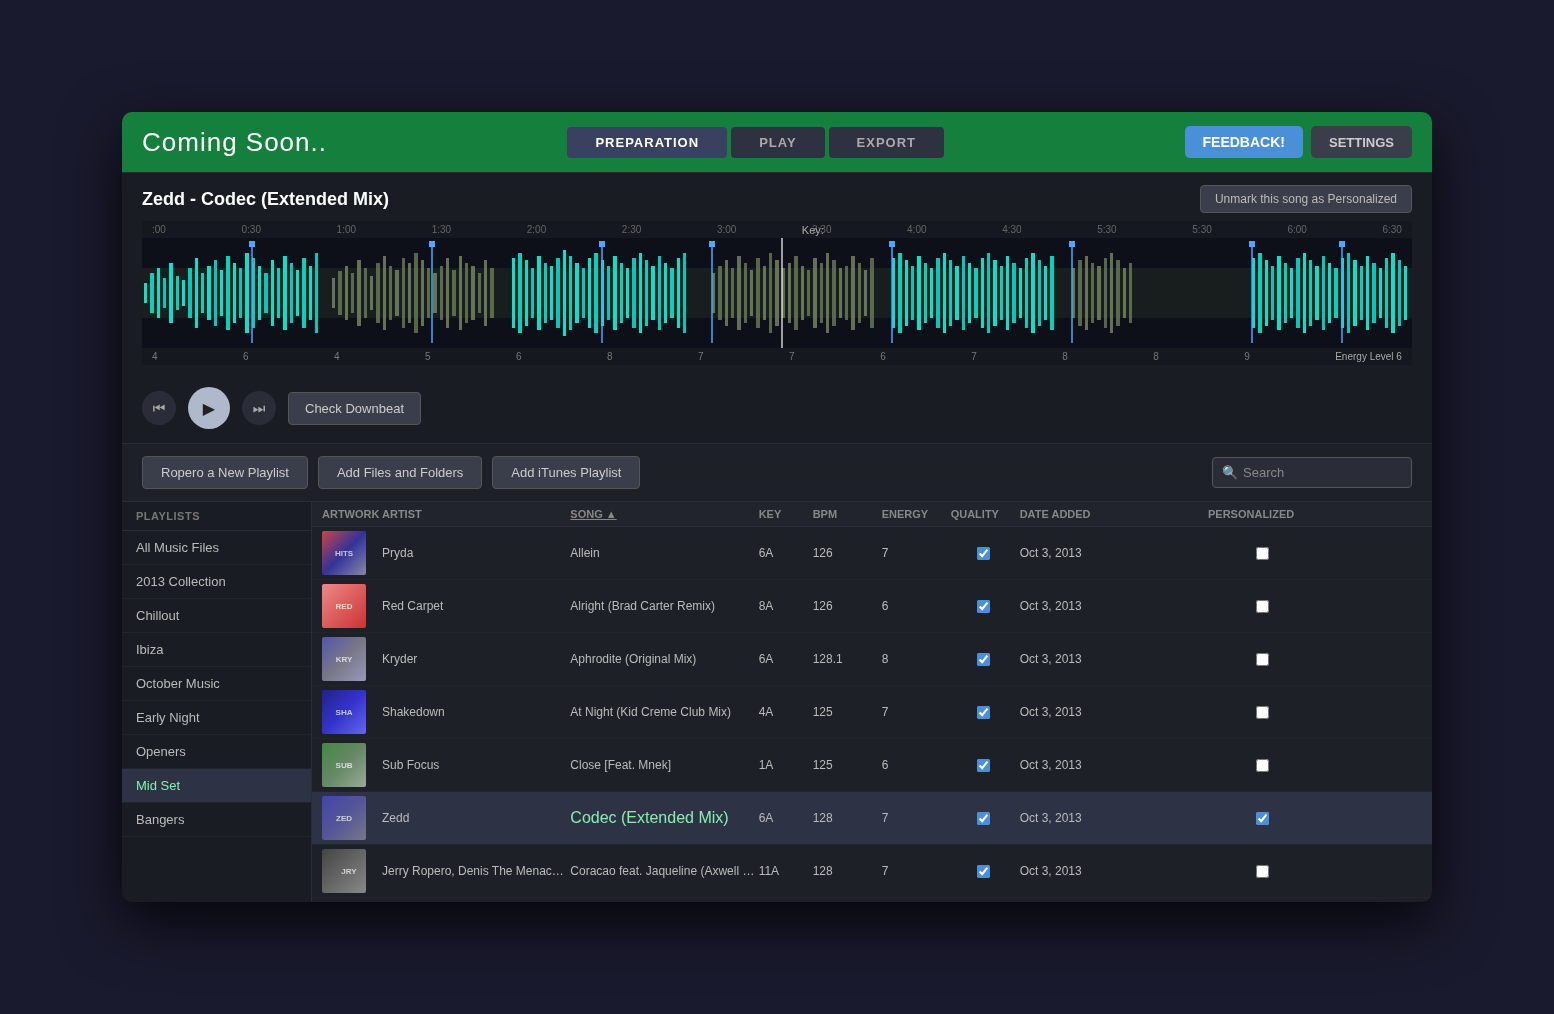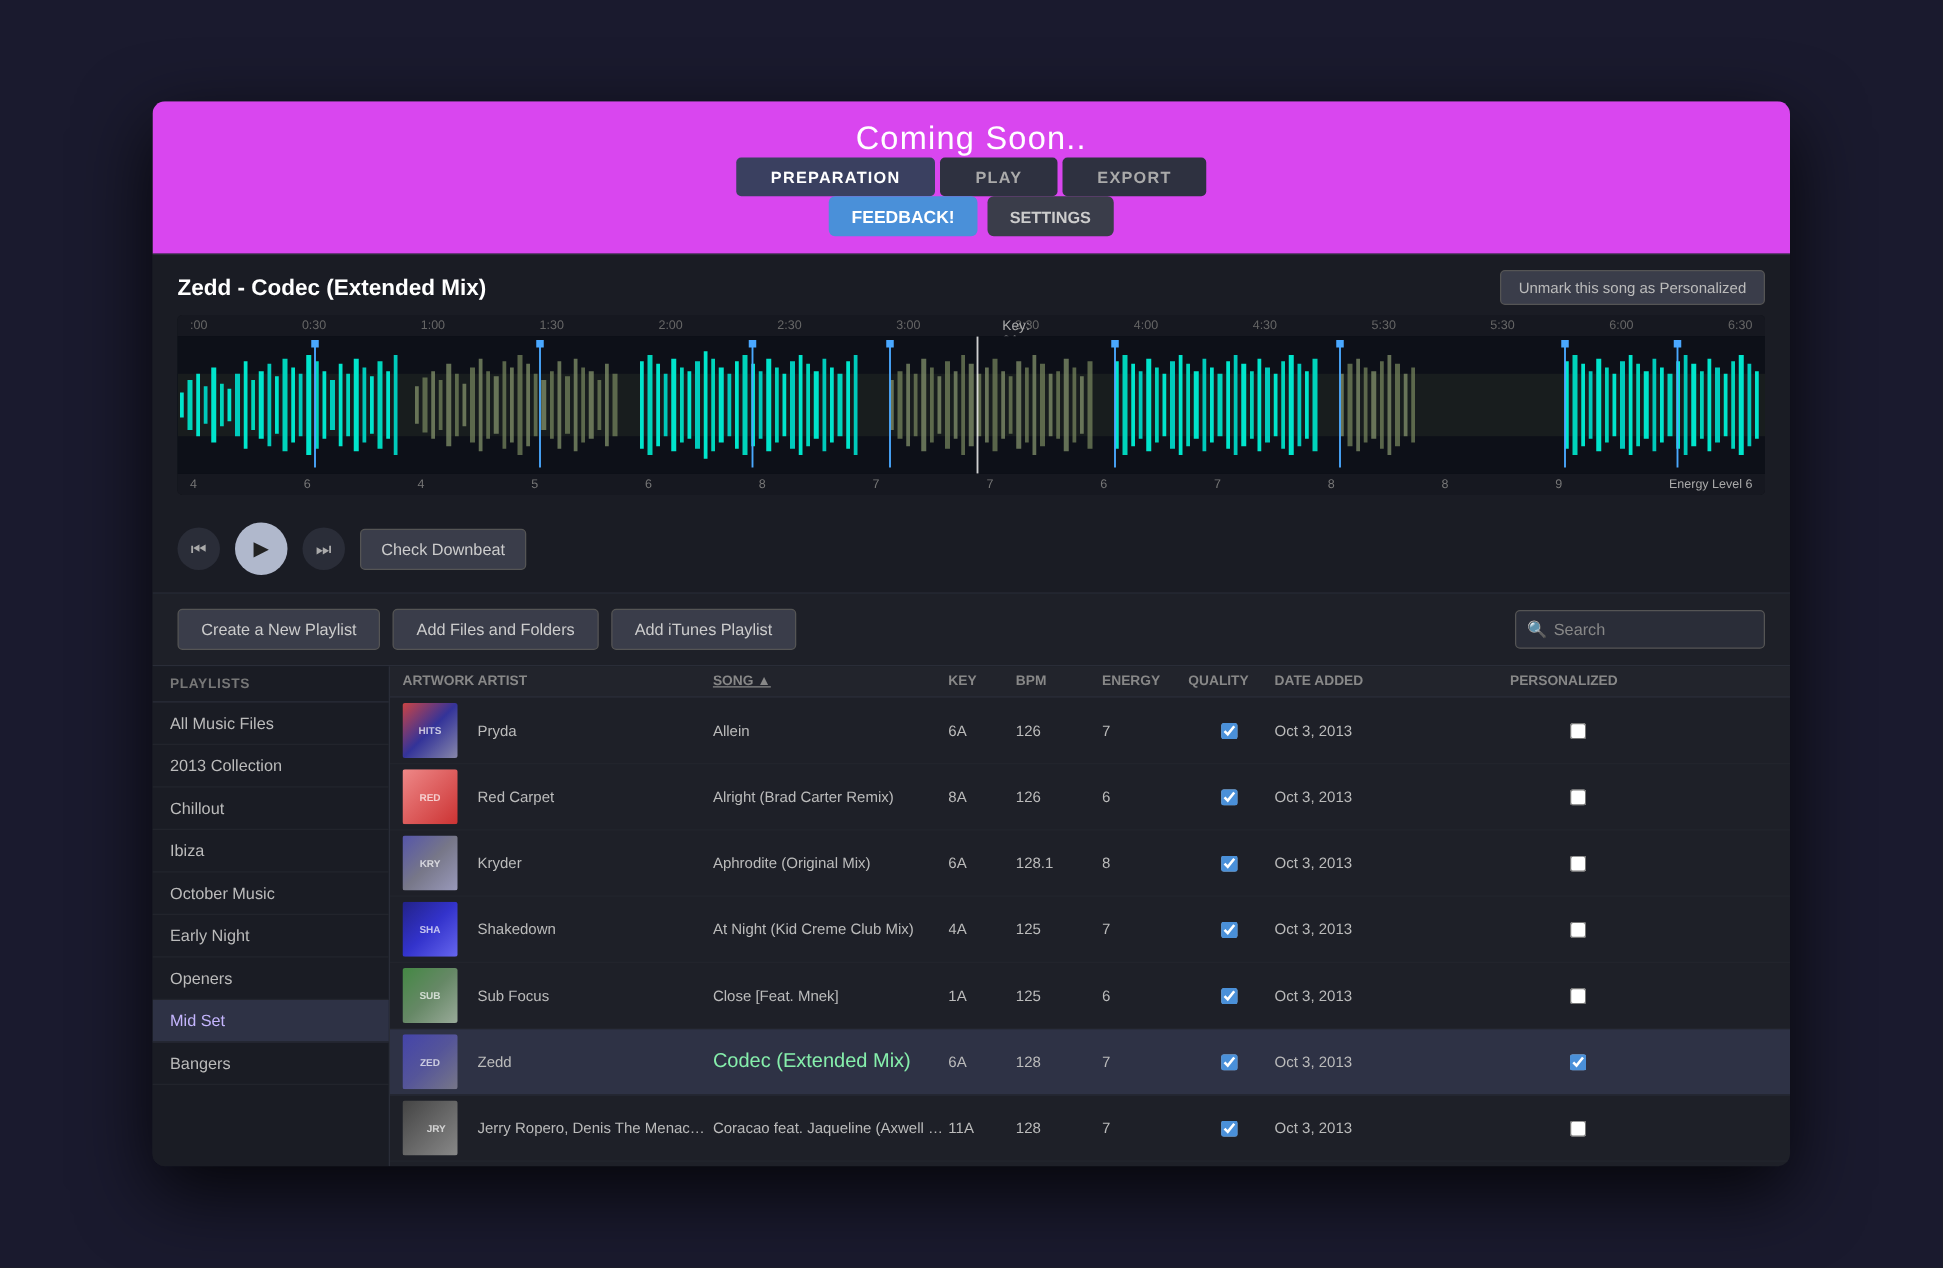--- a/index.html
+++ b/index.html
@@ -15,26 +15,25 @@
     }
     .app-container {
       width: 1310px;
       background: #1e2028;
       border-radius: 10px;
       box-shadow: 0 20px 60px rgba(0,0,0,0.8);
       overflow: hidden;
     }
     
     .header {
-      background: #d946ef;
+      background: #15803d;
       padding: 14px 20px;
       display: flex;
       align-items: center;
       justify-content: space-between;
-      flex-direction: column;
     }
     .app-title {
       color: #fff;
       font-size: 26px;
       font-weight: 300;
       letter-spacing: 1px;
     }
     .nav-tabs {
       display: flex;
       gap: 4px;
@@ -275,21 +274,21 @@
     }
     .sidebar-item {
       padding: 9px 14px;
       font-size: 13px;
       color: #bbb;
       cursor: pointer;
       border-bottom: 1px solid #22242c;
     }
     .sidebar-item.active {
       background: #2e3245;
-      color: #c4b5fd;
+      color: #86efac;
     }
     
     .track-list-container {
       flex: 1;
       overflow: hidden;
       display: flex;
       flex-direction: column;
     }
     .track-list-header {
       display: grid;
@@ -641,21 +640,21 @@
   </div>
 
   <div class="controls-row">
     <button class="transport-btn">⏮</button>
     <button class="transport-btn play-btn">▶</button>
     <button class="transport-btn">⏭</button>
     <button class="btn-check-downbeat">Check Downbeat</button>
   </div>
 
   <div class="playlist-controls">
-    <button class="btn-playlist">Create a New Playlist</button>
+    <button class="btn-playlist">Ropero a New Playlist</button>
     <button class="btn-playlist">Add Files and Folders</button>
     <button class="btn-playlist">Add iTunes Playlist</button>
     <div class="search-container">
       <span class="search-icon-wrap">🔍</span>
       <input type="text" class="search-input" placeholder="Search" style="">
     </div>
   </div>
 
   <div class="main-content">
 

